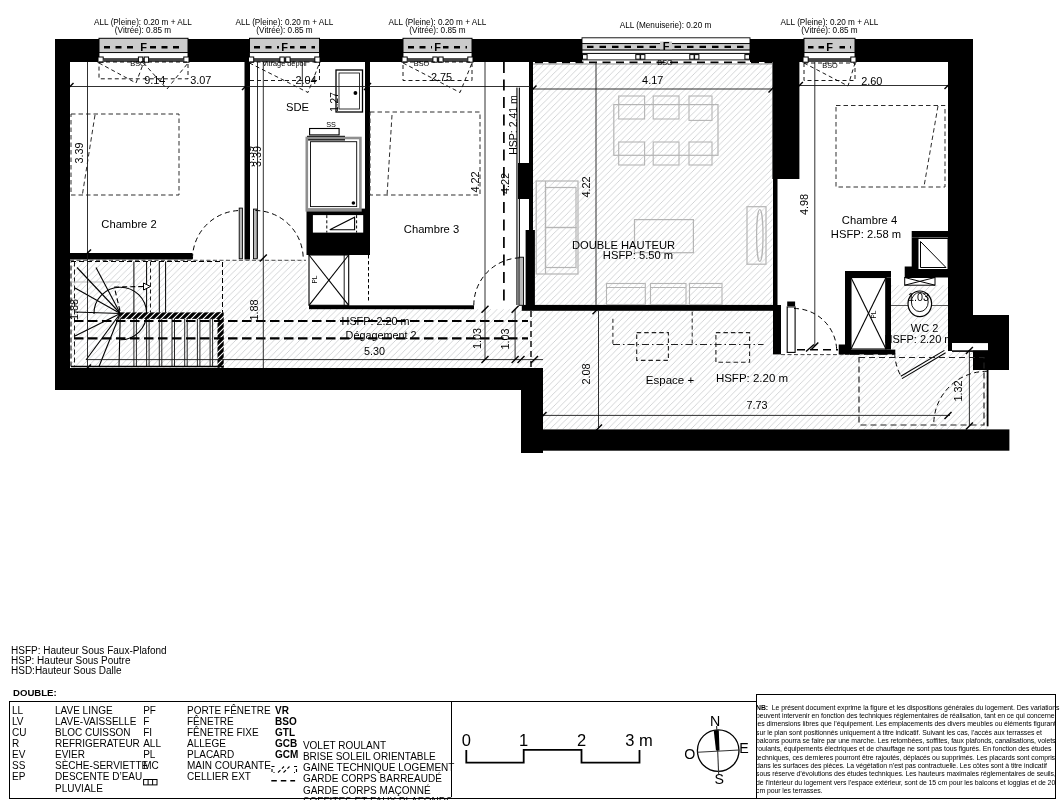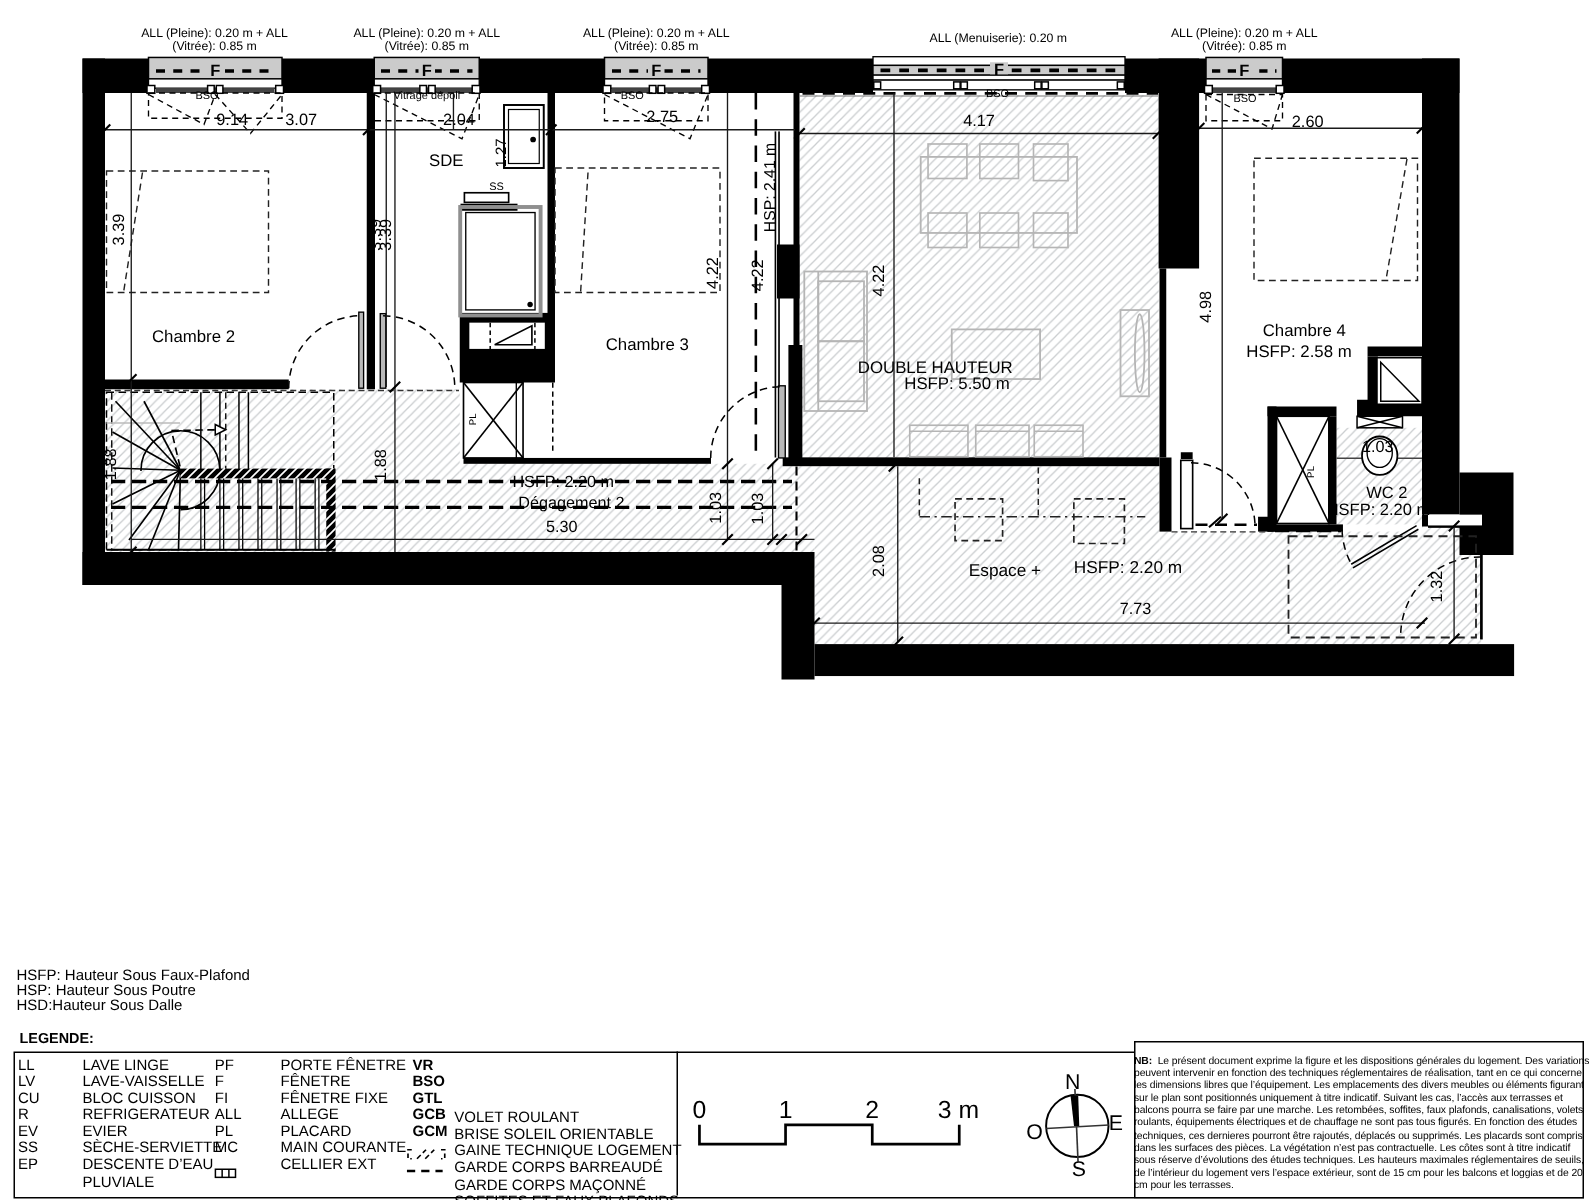--- a/index.html
+++ b/index.html
@@ -562,21 +562,21 @@
 <text x="516.5" y="125" font-size="10.5" text-anchor="middle" transform="rotate(-90 516.5 125)">HSP: 2.41 m</text>
 
 <g font-size="6.5" text-anchor="middle">
 <text x="317" y="279.5" transform="rotate(-90 317 279.5)">PL</text>
 <text x="876" y="314.6" transform="rotate(-90 876 314.6)">PL</text>
 </g>
 </svg>
 
 <div class="abs" style="left:11px;top:646px;font-size:10px;line-height:9.95px;white-space:nowrap">HSFP: Hauteur Sous Faux-Plafond<br>HSP: Hauteur Sous Poutre<br>HSD:Hauteur Sous Dalle</div>
 
-<div class="abs" style="left:13px;top:687px;font-size:9.6px;font-weight:bold">LEGENDE:</div>
+<div class="abs" style="left:13px;top:687px;font-size:9.6px;font-weight:bold">DOUBLE:</div>
 
 <div class="abs" style="left:9px;top:701px;width:1045px;height:96px;border:1.2px solid #000"></div>
 
 <div class="abs" style="left:450.5px;top:701px;width:1.2px;height:96px;background:#000"></div>
 
 <div class="abs" style="left:756px;top:694px;width:298px;height:103px;border:1.2px solid #000;background:#fff"></div>
 
 <div class="abs" style="left:12px;top:704.5px;font-size:10px;line-height:11.15px;font-weight:normal">LL<br>LV<br>CU<br>R<br>EV<br>SS<br>EP</div>
 
 <div class="abs" style="left:55px;top:704.5px;font-size:10px;line-height:11.15px">LAVE LINGE<br>LAVE-VAISSELLE<br>BLOC CUISSON<br>REFRIGERATEUR<br>EVIER<br>SÈCHE-SERVIETTE<br>DESCENTE D’EAU<br>PLUVIALE</div>

